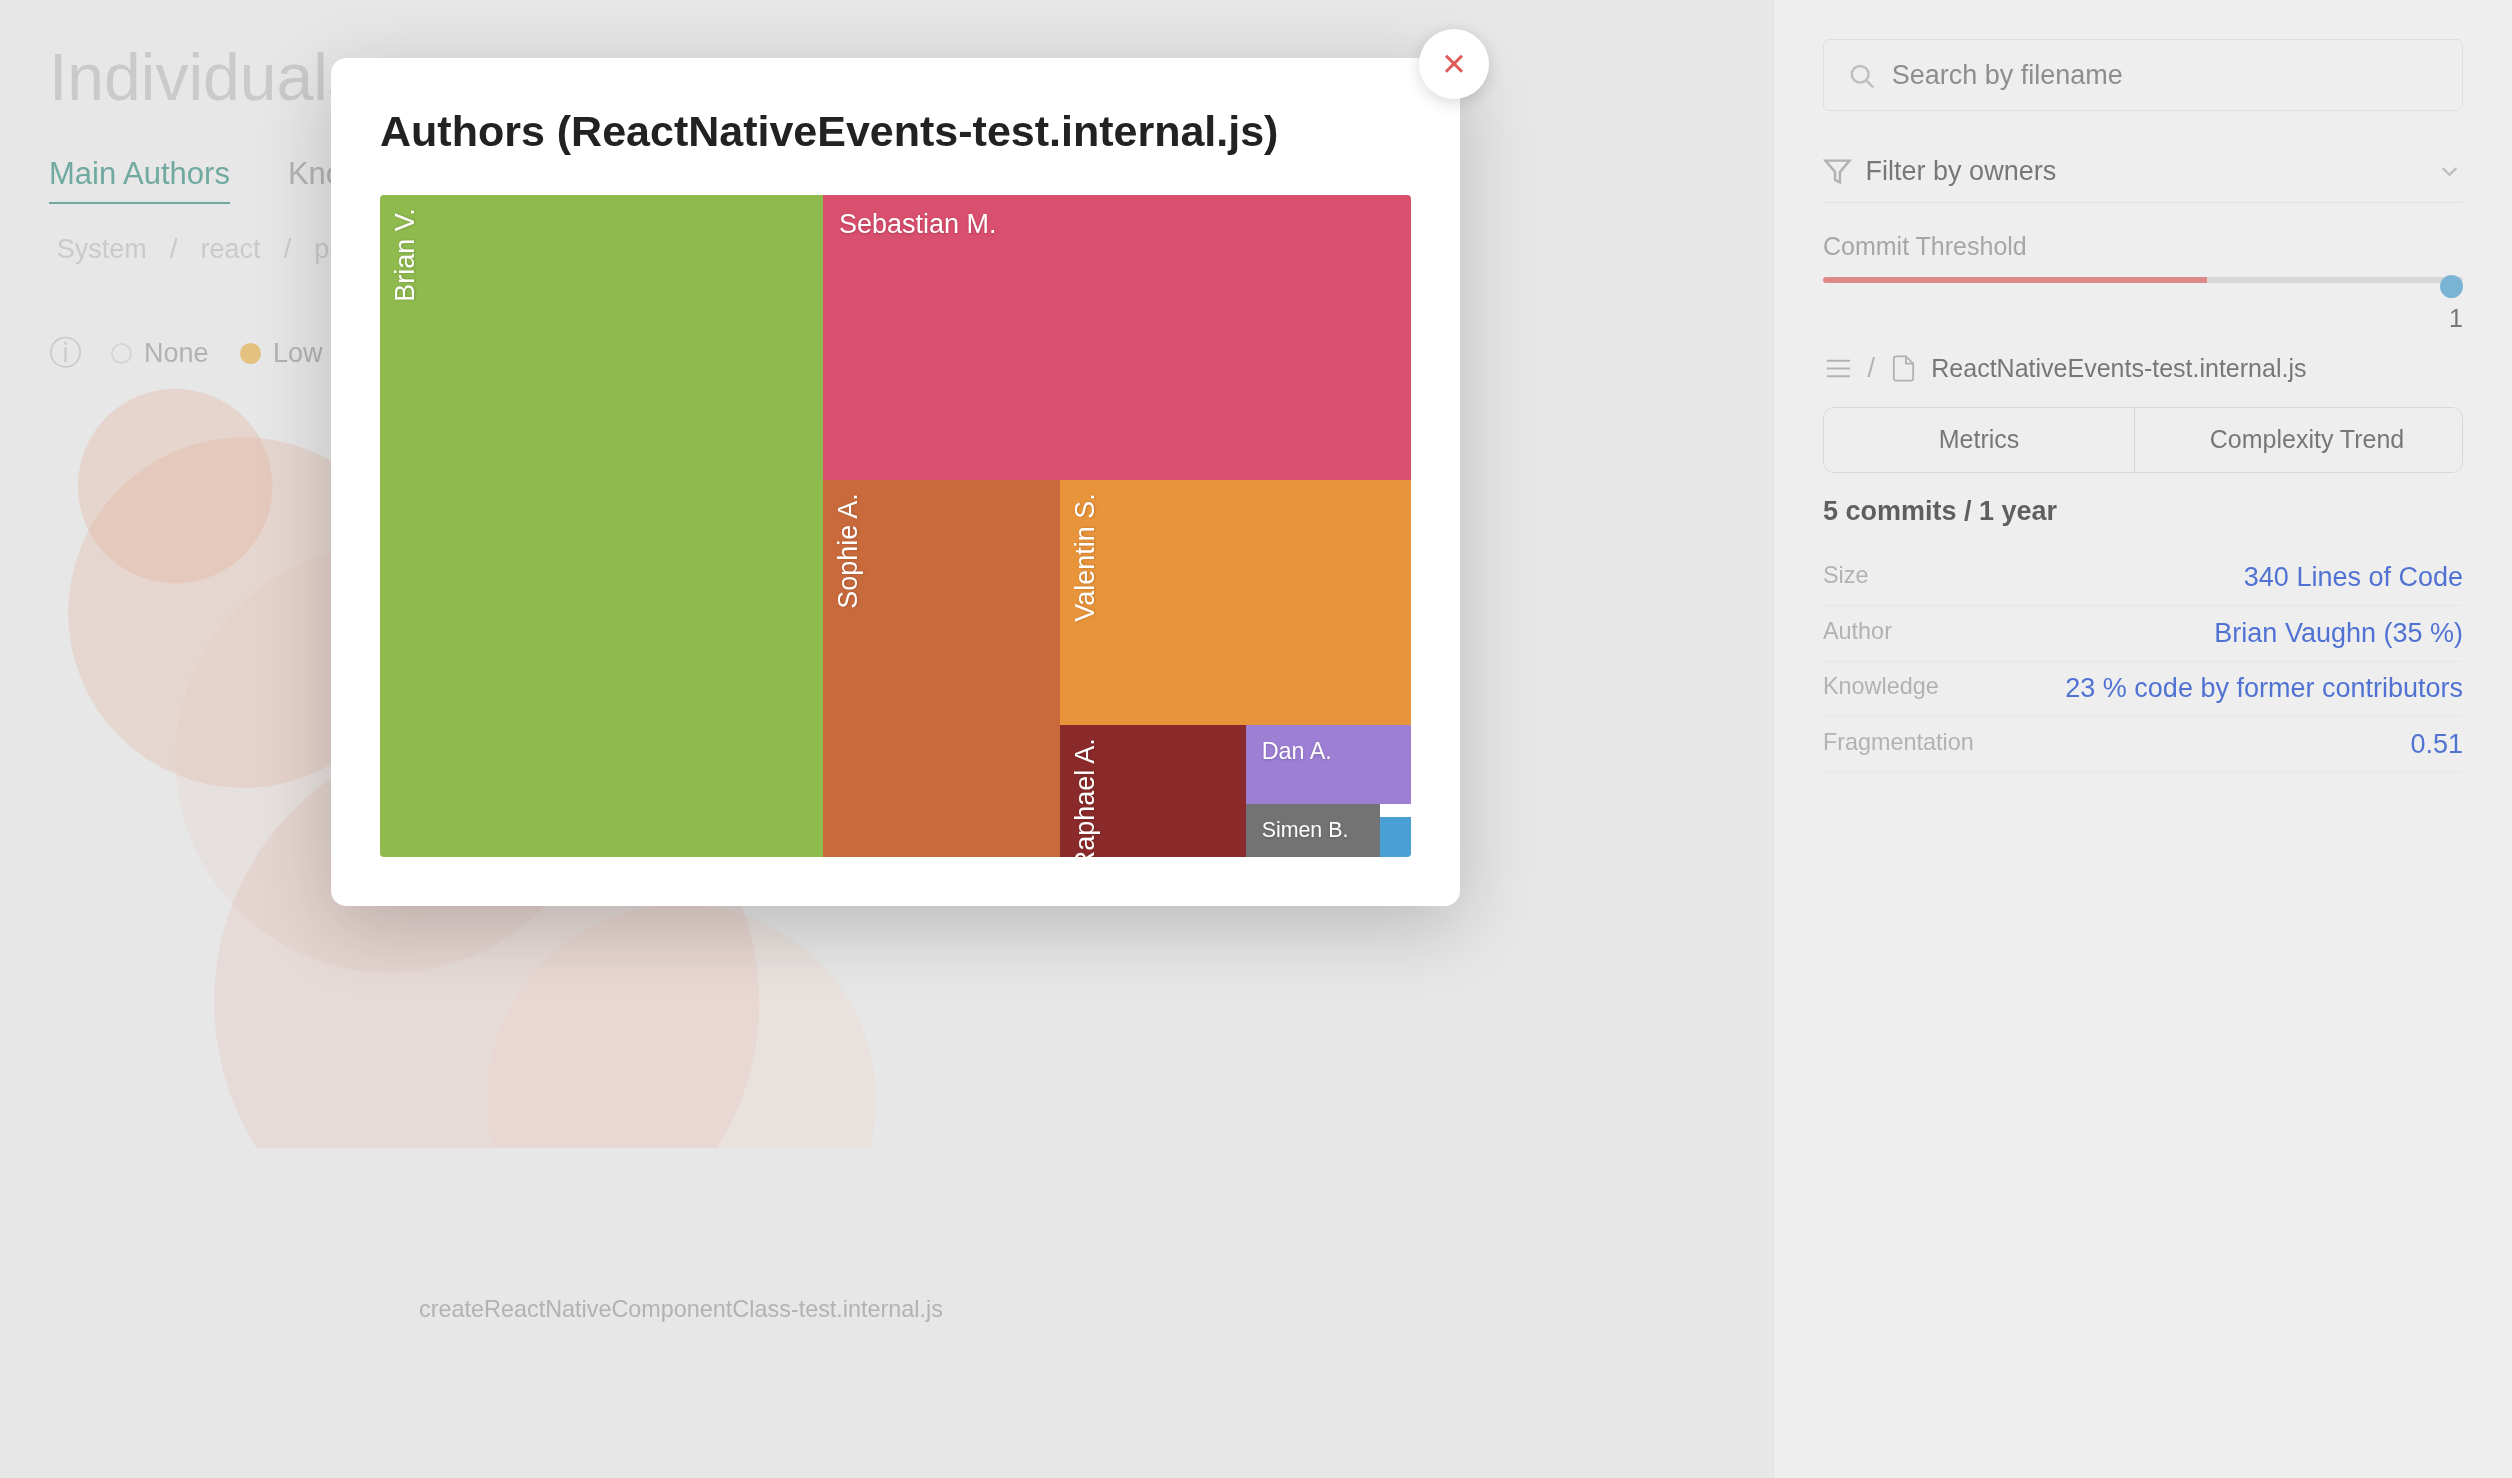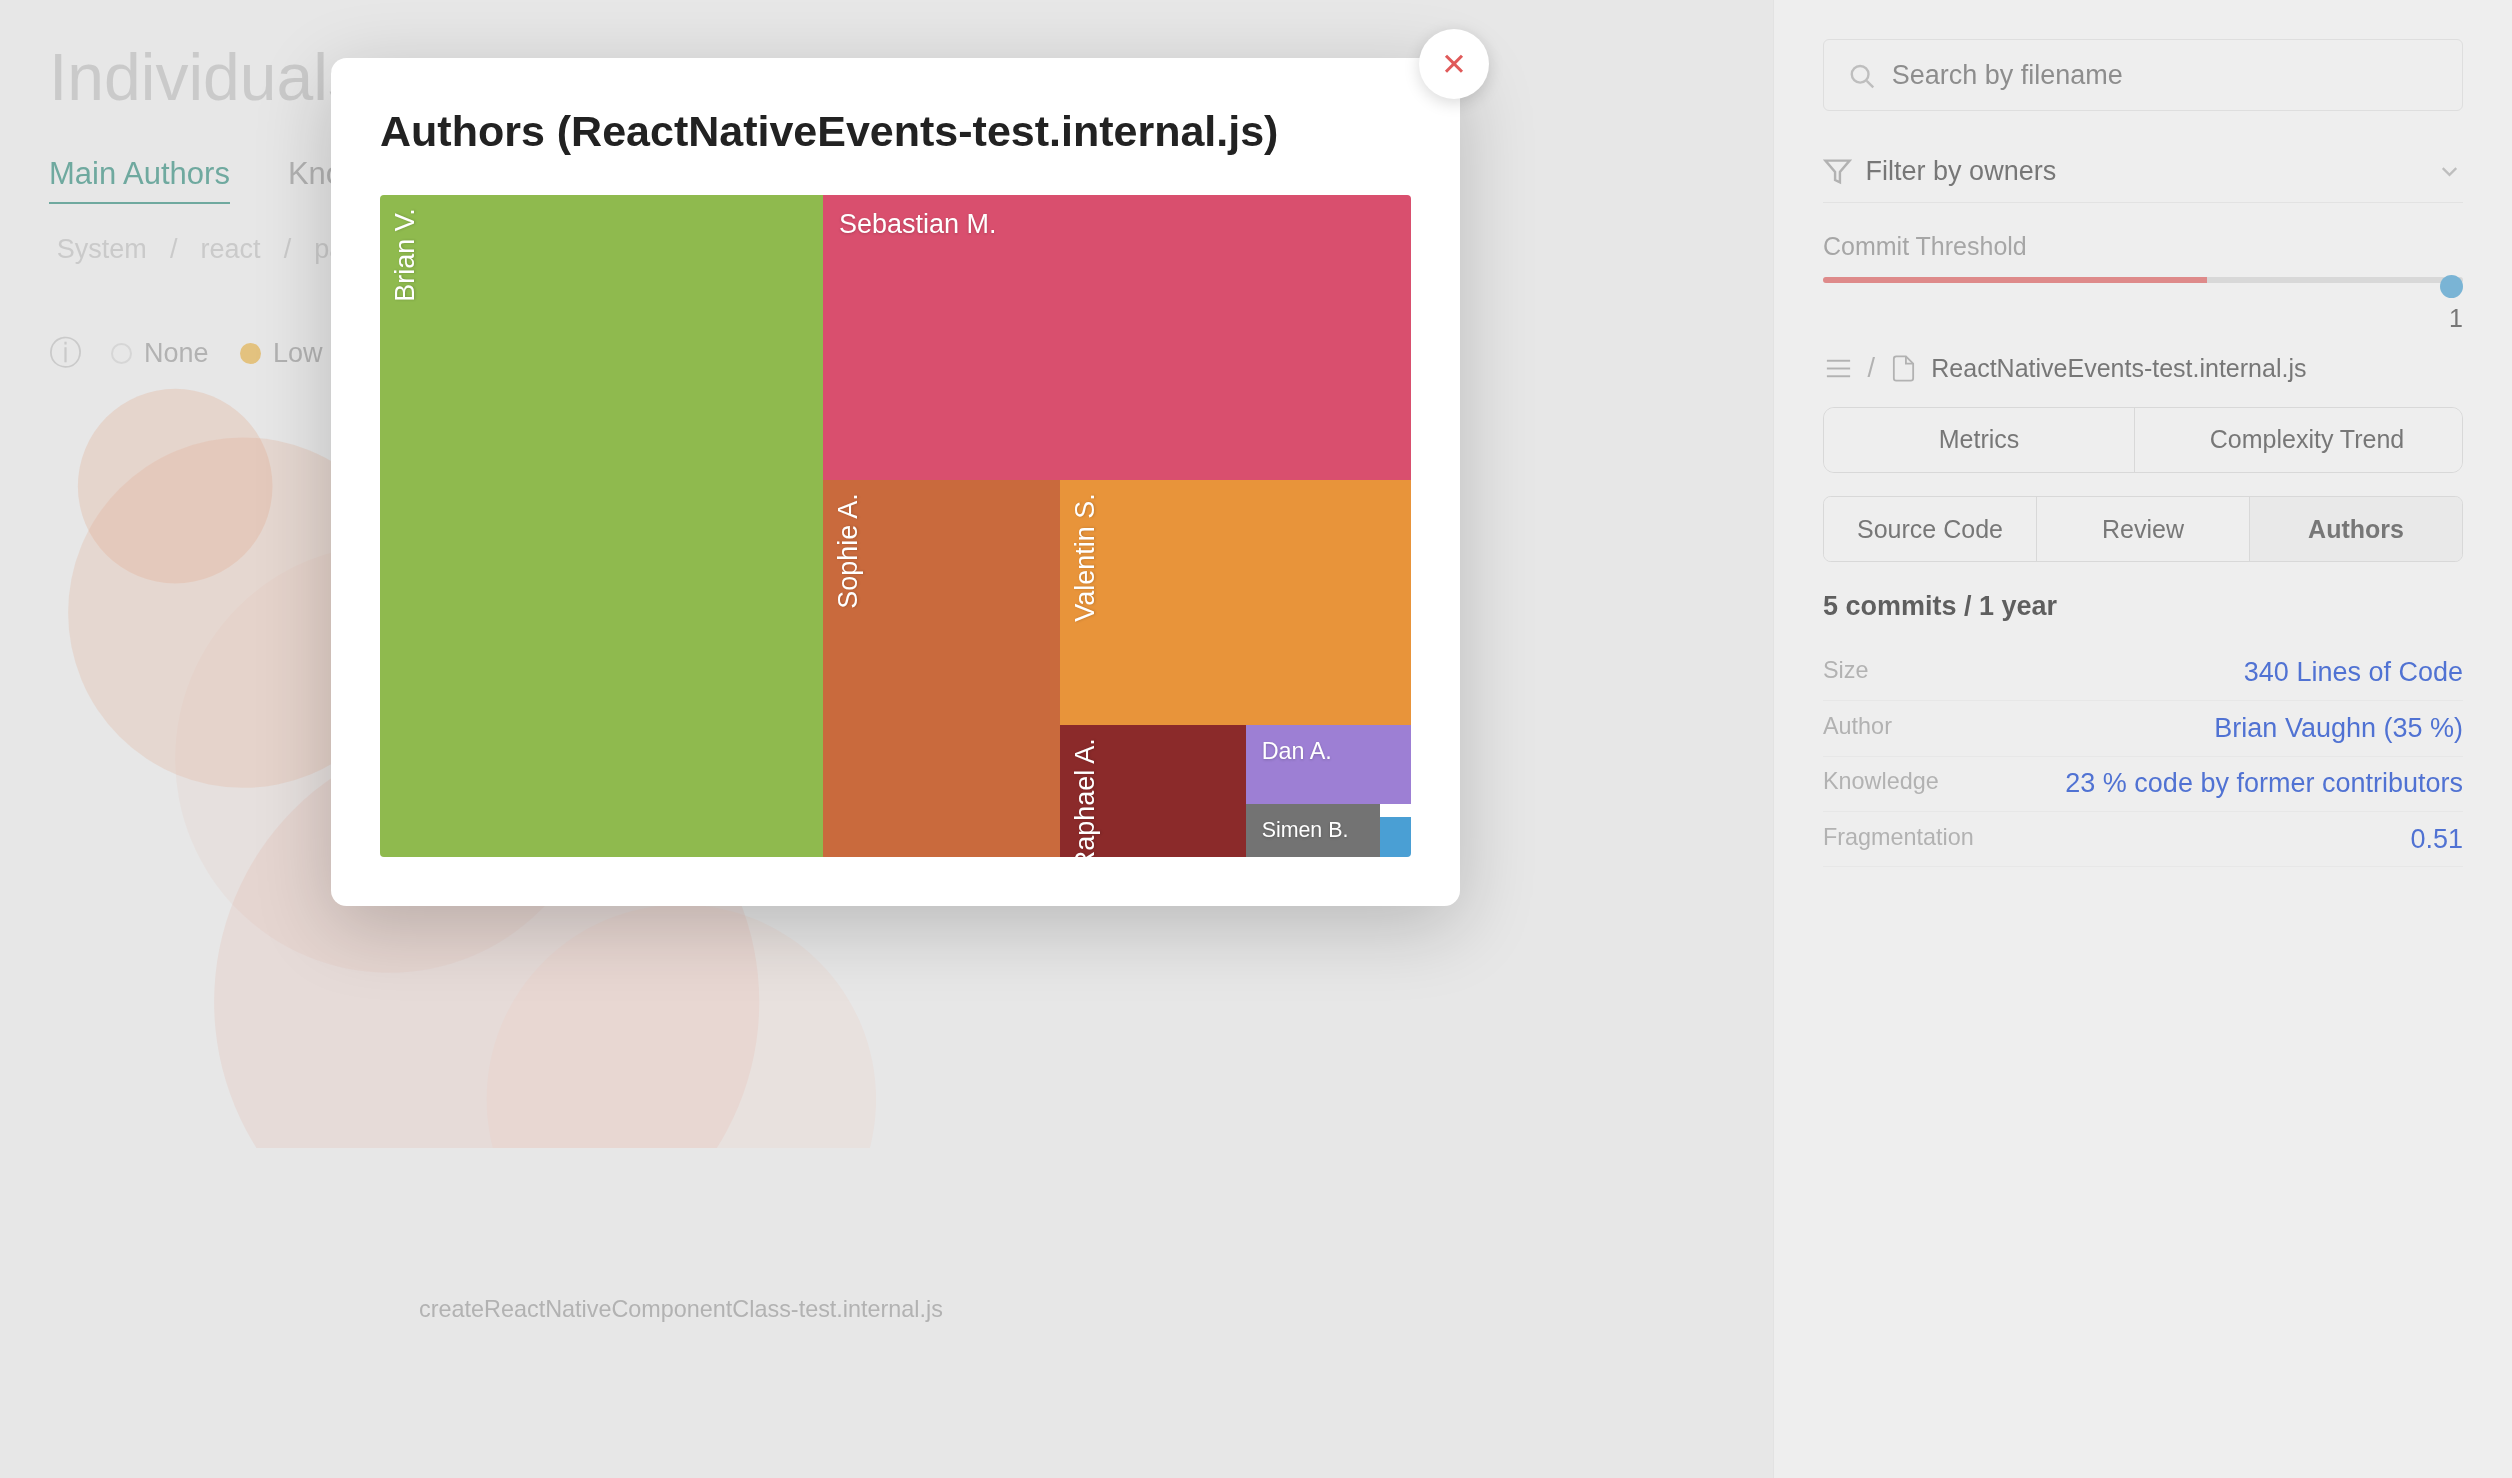--- a/index.html
+++ b/index.html
@@ -429,25 +429,20 @@
         <polyline points="14 2 14 8 20 8"></polyline>
       </svg>
       <div class="file-name">ReactNativeEvents-test.internal.js</div>
     </div>
 
     <div class="metric-tabs">
       <div class="metric-tab">Metrics</div>
       <div class="metric-tab">Complexity Trend</div>
     </div>
 
-    <div class="action-tabs">
-      <div class="action-tab">Source Code</div>
-      <div class="action-tab">Review</div>
-      <div class="action-tab active">Authors</div>
-    </div>
 
     <div class="commits-info">5 commits / 1 year</div>
 
     <div class="metrics-table">
       <div class="metric-row">
         <span class="metric-key">Size</span>
         <span class="metric-val">340 Lines of Code</span>
       </div>
       <div class="metric-row">
         <span class="metric-key">Author</span>

